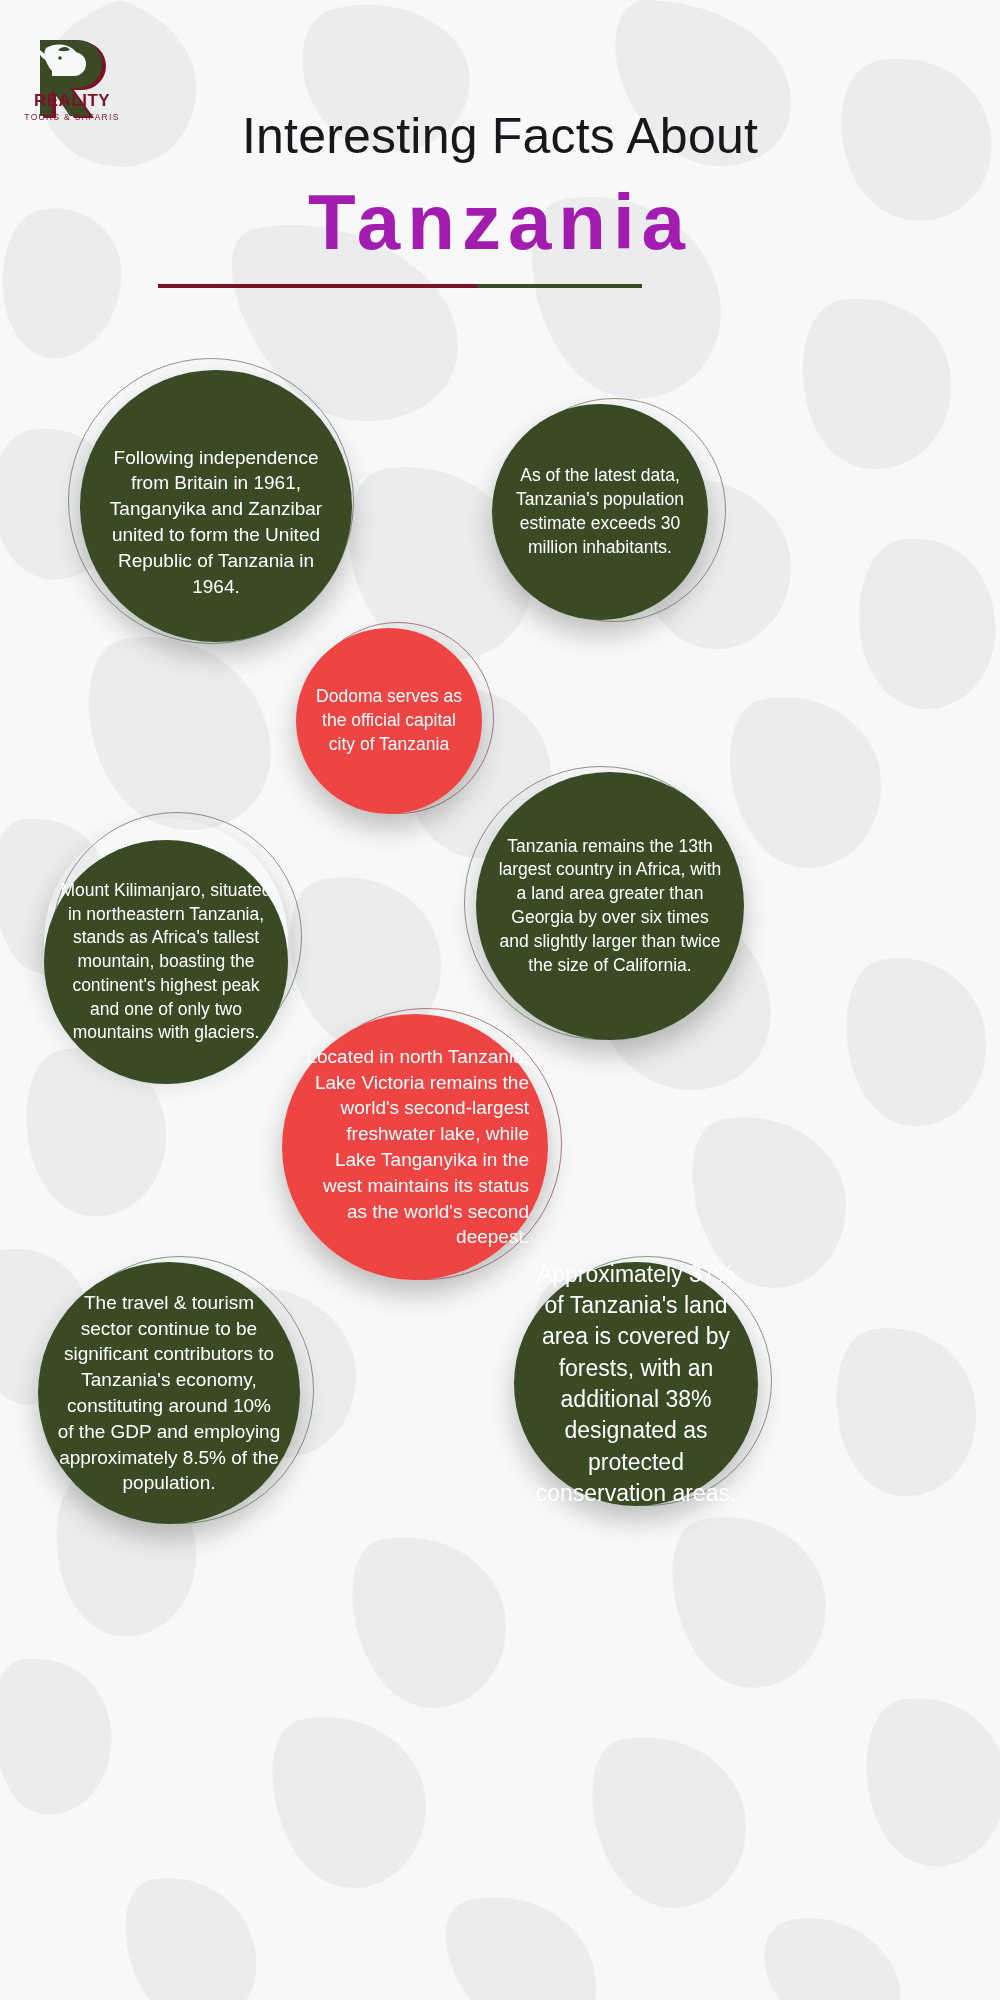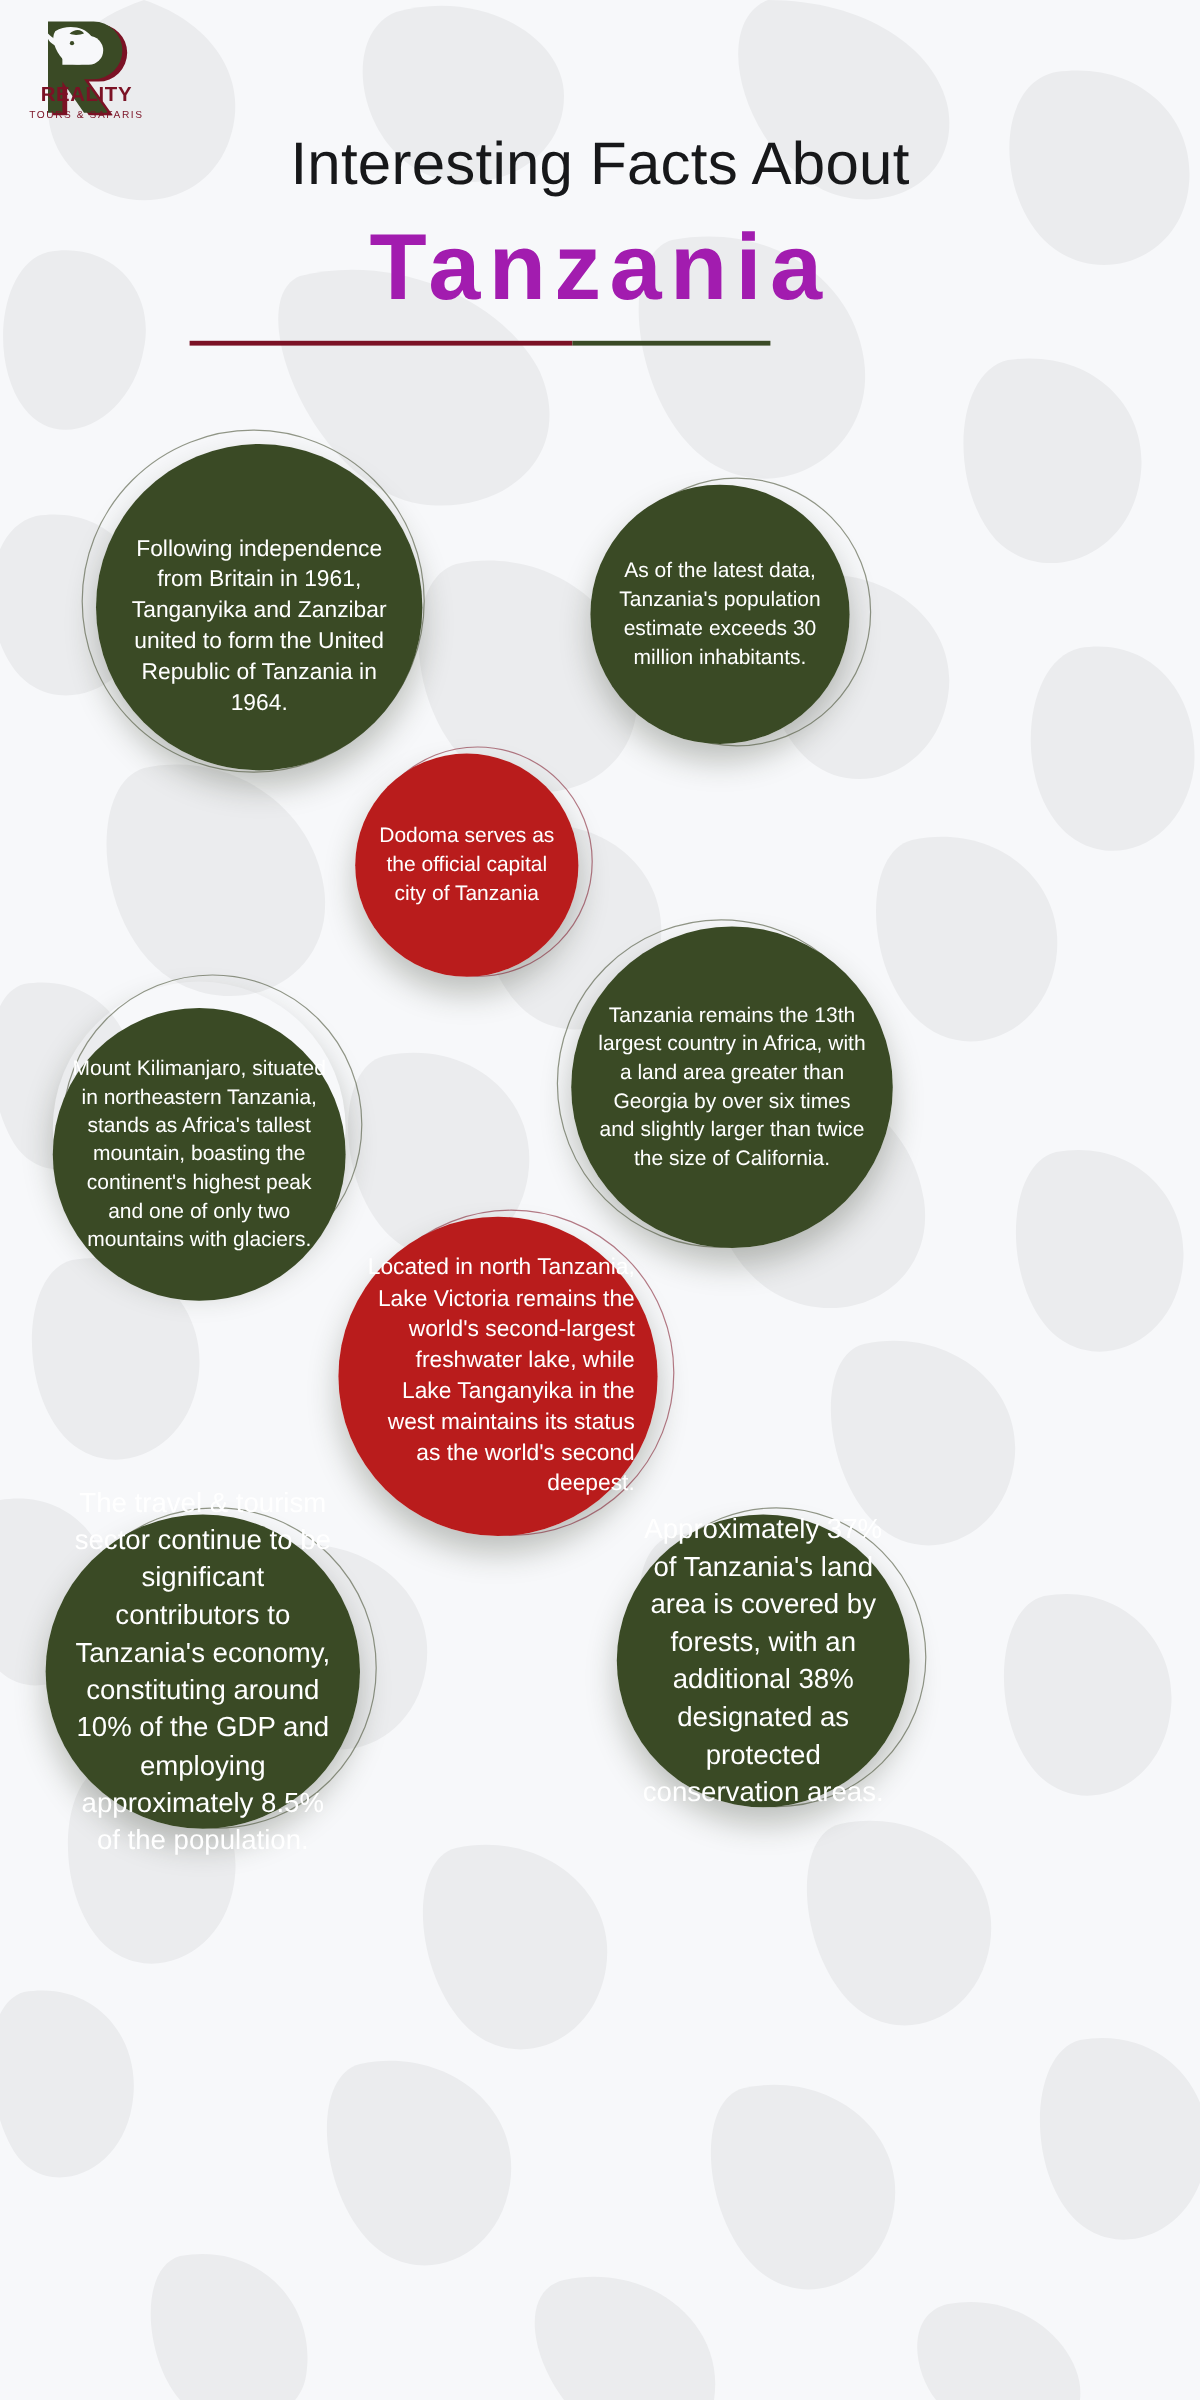--- a/index.html
+++ b/index.html
@@ -6,21 +6,21 @@
   body{
     width:1000px;height:2000px;
     background:#f7f8fa;
     font-family:"Liberation Sans", sans-serif;
     position:relative;
     overflow:hidden;
   }
   #bg-blobs{position:absolute;inset:0;width:1000px;height:2000px;z-index:0;}
 
   
-  .logo{position:absolute;left:22px;top:8px;width:100px;height:100px;z-index:5;}
+  .logo{position:absolute;left:22px;top:30px;width:100px;height:100px;z-index:5;}
   .logo svg{display:block;}
 
   .title-wrap{position:absolute;left:0;top:108px;width:1000px;text-align:center;z-index:5;}
   .title-1{
     font-size:50px;font-weight:400;color:#17181a;letter-spacing:.2px;
     line-height:1.15;
   }
   .title-2{
     font-size:78px;font-weight:700;color:#a21caf;
     letter-spacing:7px;line-height:1.1;margin-top:14px;
@@ -51,21 +51,21 @@
     z-index:3;pointer-events:none;
   }
   .ring.red{border-color:rgba(123,18,37,.55);}
   .shadow{
     position:absolute;border-radius:50%;
     z-index:2;
     box-shadow:0 14px 26px rgba(40,45,30,.28);
     background:transparent;
   }
   .c-green{background:#3a4a25;}
-  .c-red{background:#b91c1c;}
+  .c-red{background:#ef4444;}
 </style>
 </head>
 <body>
 
 <svg id="bg-blobs" viewBox="0 0 1000 2000" preserveAspectRatio="none" xmlns="http://www.w3.org/2000/svg">
   <rect x="0" y="0" width="1000" height="2000" fill="#f7f8fa"></rect>
   <g fill="#ebecee">
     <path d="M120,0 C180,20 210,70 190,120 C170,170 110,180 70,150 C20,110 30,30 120,0 Z"></path>
     <path d="M330,10 C400,-10 470,30 470,80 C470,130 420,160 370,150 C300,135 280,30 330,10 Z"></path>
     <path d="M640,0 C720,0 780,40 790,90 C800,150 740,180 690,160 C620,130 590,20 640,0 Z"></path>
@@ -165,20 +165,20 @@
 
 <div class="ring red" style="left:290px;top:1008px;width:270px;height:270px;"></div>
 <div class="shadow" style="left:282px;top:1014px;width:266px;height:266px;"></div>
 <div class="circle c-red" style="left:282px;top:1014px;width:266px;height:266px;">
   <div class="txt" style="font-size:19px;width:228px;text-align:right;">Located in north Tanzania, Lake Victoria remains the world's second-largest freshwater lake, while Lake Tanganyika in the west maintains its status as the world's second deepest.</div>
 </div>
 
 <div class="ring" style="left:46px;top:1256px;width:266px;height:266px;"></div>
 <div class="shadow" style="left:38px;top:1262px;width:262px;height:262px;"></div>
 <div class="circle c-green" style="left:38px;top:1262px;width:262px;height:262px;">
-  <div class="txt" style="font-size:23px;width:224px;">The travel &amp; tourism sector continue to be significant contributors to Tanzania's economy, constituting around 10% of the GDP and employing approximately 8.5% of the population.</div>
+  <div class="txt" style="font-size:19px;width:224px;">The travel &amp; tourism sector continue to be significant contributors to Tanzania's economy, constituting around 10% of the GDP and employing approximately 8.5% of the population.</div>
 </div>
 
 <div class="ring" style="left:522px;top:1256px;width:248px;height:248px;"></div>
 <div class="shadow" style="left:514px;top:1262px;width:244px;height:244px;"></div>
 <div class="circle c-green" style="left:514px;top:1262px;width:244px;height:244px;">
   <div class="txt" style="font-size:23px;width:208px;">Approximately 37% of Tanzania's land area is covered by forests, with an additional 38% designated as protected conservation areas.</div>
 </div>
 
 </body></html>

